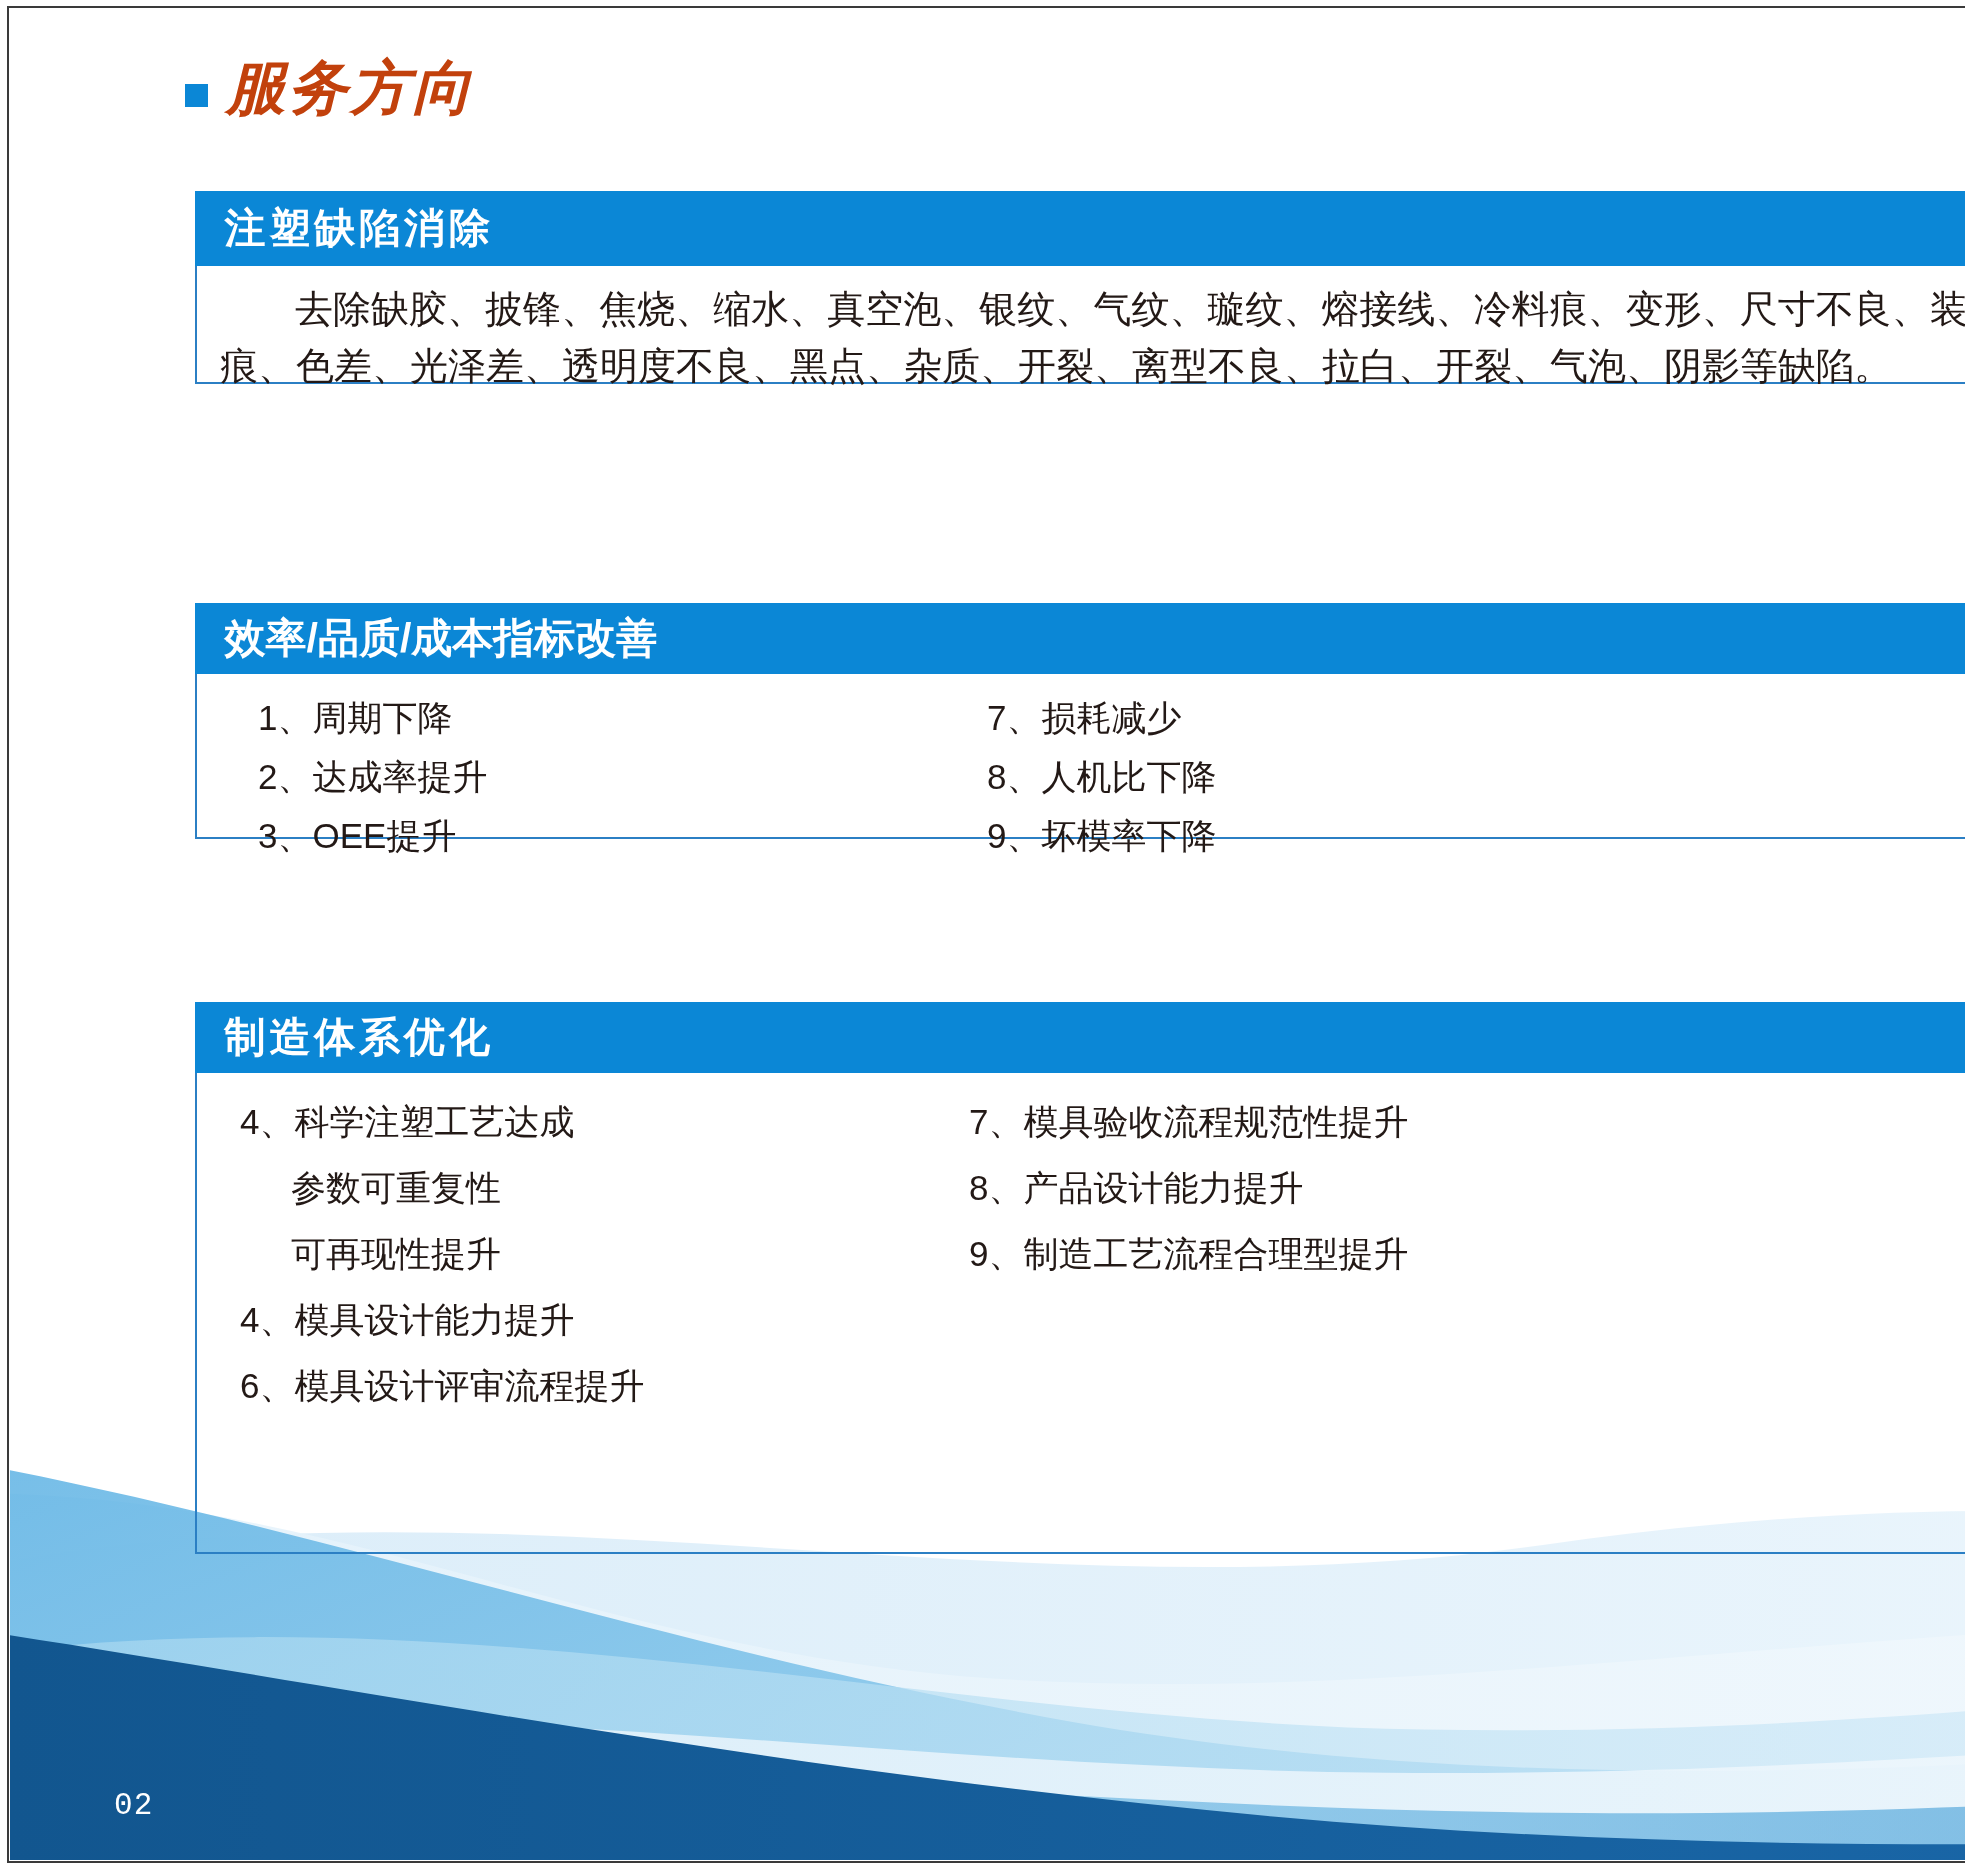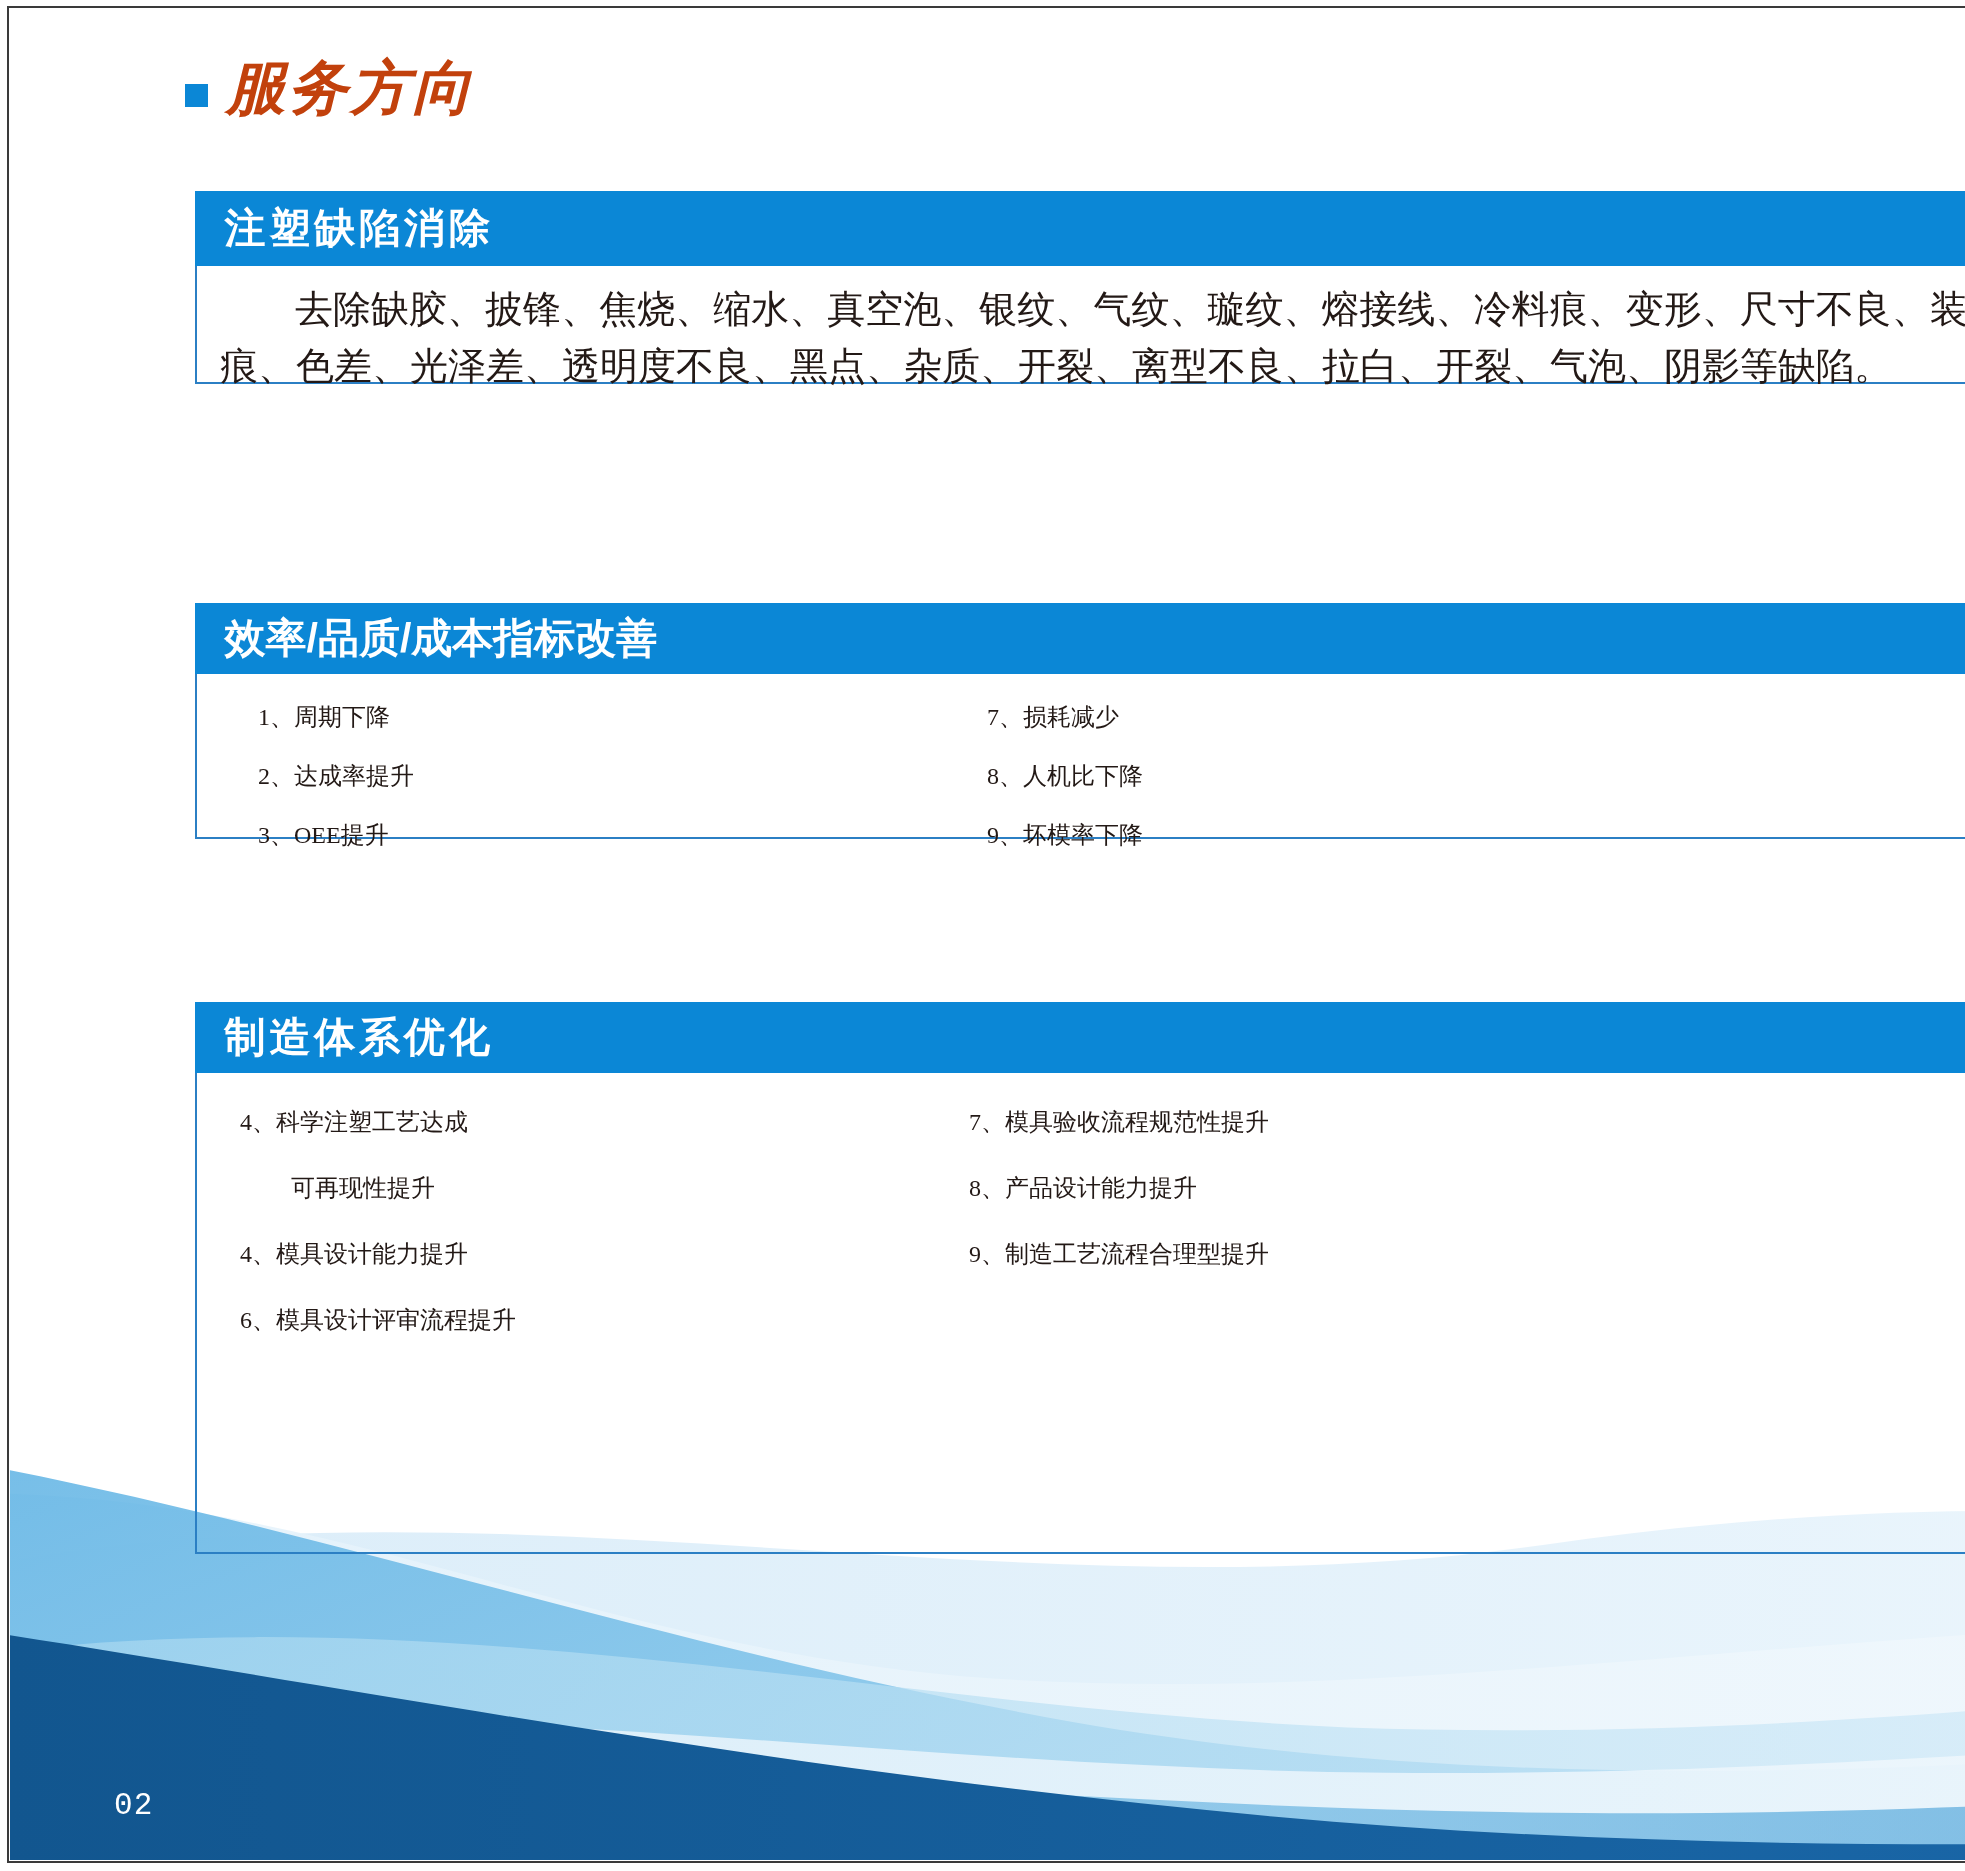--- a/index.html
+++ b/index.html
@@ -132,26 +132,25 @@
     box-sizing: border-box;
   }
   .col {
     box-sizing: border-box;
   }
   .col-a { width: 747px; padding-left: 61px; }
   .col-b { width: 729px; padding-left: 43px; }
   .col-c { width: 774px; padding-left: 43px; }
 
   .li {
-    font-size: 24px;
+    font-size: 35px;
     line-height: 59px;
     color: #231916;
     white-space: nowrap;
     color: #231916;
-    font-family: Liberation Serif, serif;
   }
   .li.sub { padding-left: 51px; }
 
   #card-system .li { line-height: 66px; }
 
   
   #page-number {
     position: absolute;
     left: 114px;
     top: 1790px;
@@ -242,20 +241,21 @@
       </div>
     </div>
   </div>
 
   <div class="card" id="card-system">
     <div class="card-head">制造体系优化</div>
     <div class="card-body">
       <div class="cols">
         <div class="col col-b">
           <div class="li">4、科学注塑工艺达成</div>
+          <div class="li sub">参数可重复性</div>
           <div class="li sub">可再现性提升</div>
           <div class="li">4、模具设计能力提升</div>
           <div class="li">6、模具设计评审流程提升</div>
         </div>
         <div class="col col-c">
           <div class="li">7、模具验收流程规范性提升</div>
           <div class="li">8、产品设计能力提升</div>
           <div class="li">9、制造工艺流程合理型提升</div>
         </div>
       </div>

